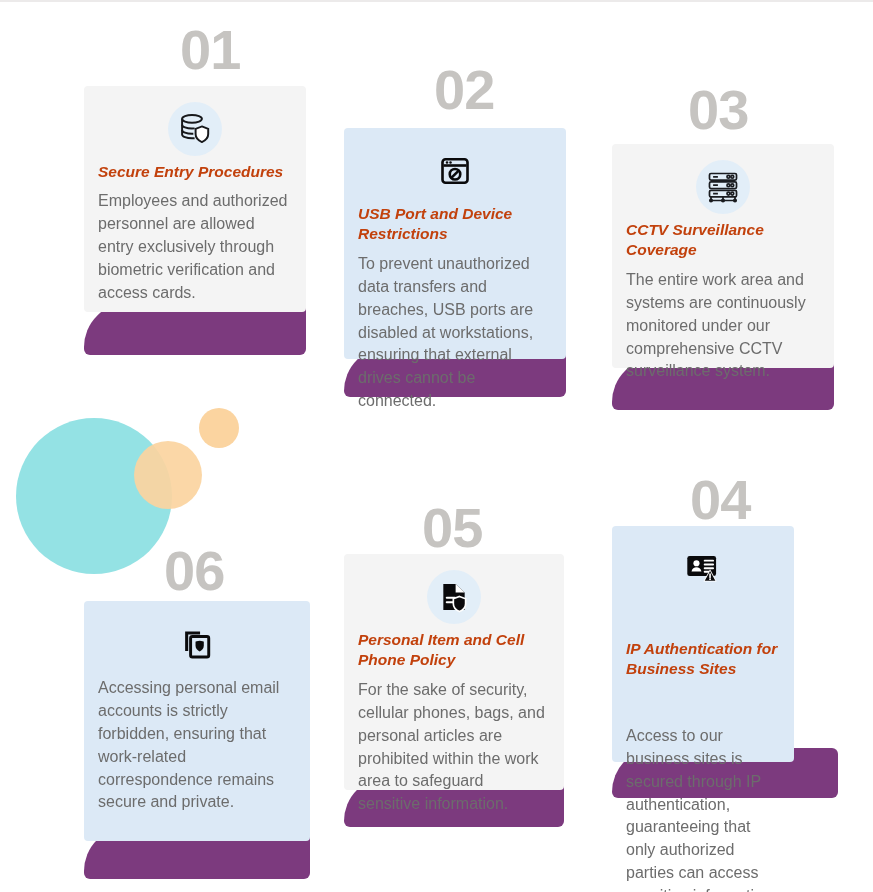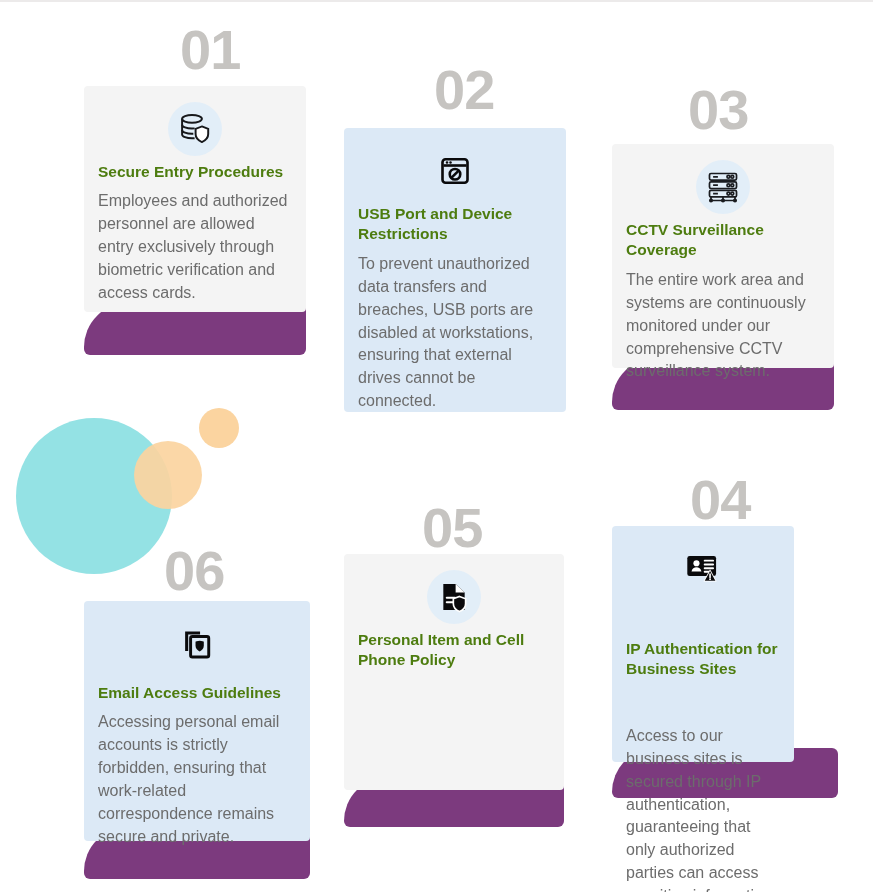--- a/index.html
+++ b/index.html
@@ -97,42 +97,43 @@
     flex: none;
   }
   .icon-wrap.halo { background: #e2eef8; }
   .icon-wrap.plain { background: transparent; }
 
   .icon-wrap svg { display: block; }
 
   .card-title {
     font-size: 15.5px;
     font-weight: 700;
-    color: #4d7c0f;
+    color: #c2410c;
     line-height: 1.32;
     margin-bottom: 8px;
+    font-style: italic;
   }
 
   .card-body {
     font-size: 16px;
     color: #6c6c6c;
     line-height: 1.43;
   }
 
   
   
   #g1 { left: 84px;  top: 22px;  width: 222px; }
   #g1 .card-number { left: 96px; transform: none; }
   #g1 .card        { left: 0px;  top: 64px;  width: 222px; height: 226px; }
   #g1 .card-shadow { left: 0px;  top: 281px; width: 222px; height: 52px; }
 
   
   #g2 { left: 344px; top: 62px;  width: 222px; }
   #g2 .card-number { left: 90px; transform: none; }
-  #g2 .card        { left: 0px;  top: 66px;  width: 222px; height: 284px; align-items: center; }
+  #g2 .card        { left: 0px;  top: 66px;  width: 222px; height: 231px; align-items: center; }
   #g2 .card-shadow { left: 0px;  top: 285px; width: 222px; height: 50px; }
 
   
   #g3 { left: 612px; top: 82px;  width: 222px; }
   #g3 .card-number { left: 76px; transform: none; }
   #g3 .card        { left: 0px;  top: 62px;  width: 222px; height: 224px; }
   #g3 .card-shadow { left: 0px;  top: 276px; width: 222px; height: 52px; }
 
   
   #g4 { left: 612px; top: 472px; width: 226px; }
@@ -257,32 +258,32 @@
     <div class="card bg-gray">
       <div class="icon-wrap halo">
         <svg width="32" height="32" viewBox="0 0 24 24">
           <path d="M4 2.2h9.2L20 8.6v13.2H4z" fill="#0a0a0c"></path>
           <path d="M13.2 2.2V8.6H20z" fill="#ffffff"></path>
           <path d="M6.6 12.6h6.2M6.6 15.9h5.2" stroke="#ffffff" stroke-width="1.6" stroke-linecap="round"></path>
           <path d="M16.1 11.6l4.6 1.7v3.8c0 2.85-2.2 4.85-4.6 5.8-2.4-.95-4.6-2.95-4.6-5.8v-3.8z" fill="#0a0a0c" stroke="#ffffff" stroke-width="1.25"></path>
         </svg>
       </div>
       <div class="card-title">Personal Item and Cell Phone Policy</div>
+      <div class="card-body">For the sake of security, cellular phones, bags, and personal articles are prohibited within the work area to safeguard sensitive information.</div>
     </div>
   </div>
 
   <div class="card-group" id="g6">
     <div class="card-number">06</div>
     <div class="card-shadow"></div>
     <div class="card bg-blue">
       <div class="icon-wrap plain">
         <svg width="32" height="32" viewBox="0 0 24 24">
           <path d="M3.1 2.6h11.2v2.3H5.4v12.3H3.1z" fill="#0a0a0c"></path>
           <rect x="7.2" y="6.4" width="13.6" height="15.3" rx="1.3" fill="none" stroke="#0a0a0c" stroke-width="2.2"></rect>
           <path d="M14 9.5c1.7 0 3.1.75 3.1.75v3.05c0 2.25-1.55 3.55-3.1 4.3-1.55-.75-3.1-2.05-3.1-4.3v-3.05s1.4-.75 3.1-.75z" fill="#0a0a0c"></path>
         </svg>
       </div>
-      <div class="card-title">Email Access Guidelines</div>
       <div class="card-body">Accessing personal email accounts is strictly forbidden, ensuring that work-related correspondence remains secure and private.</div>
     </div>
   </div>
 
 </div>
 
 </body></html>

